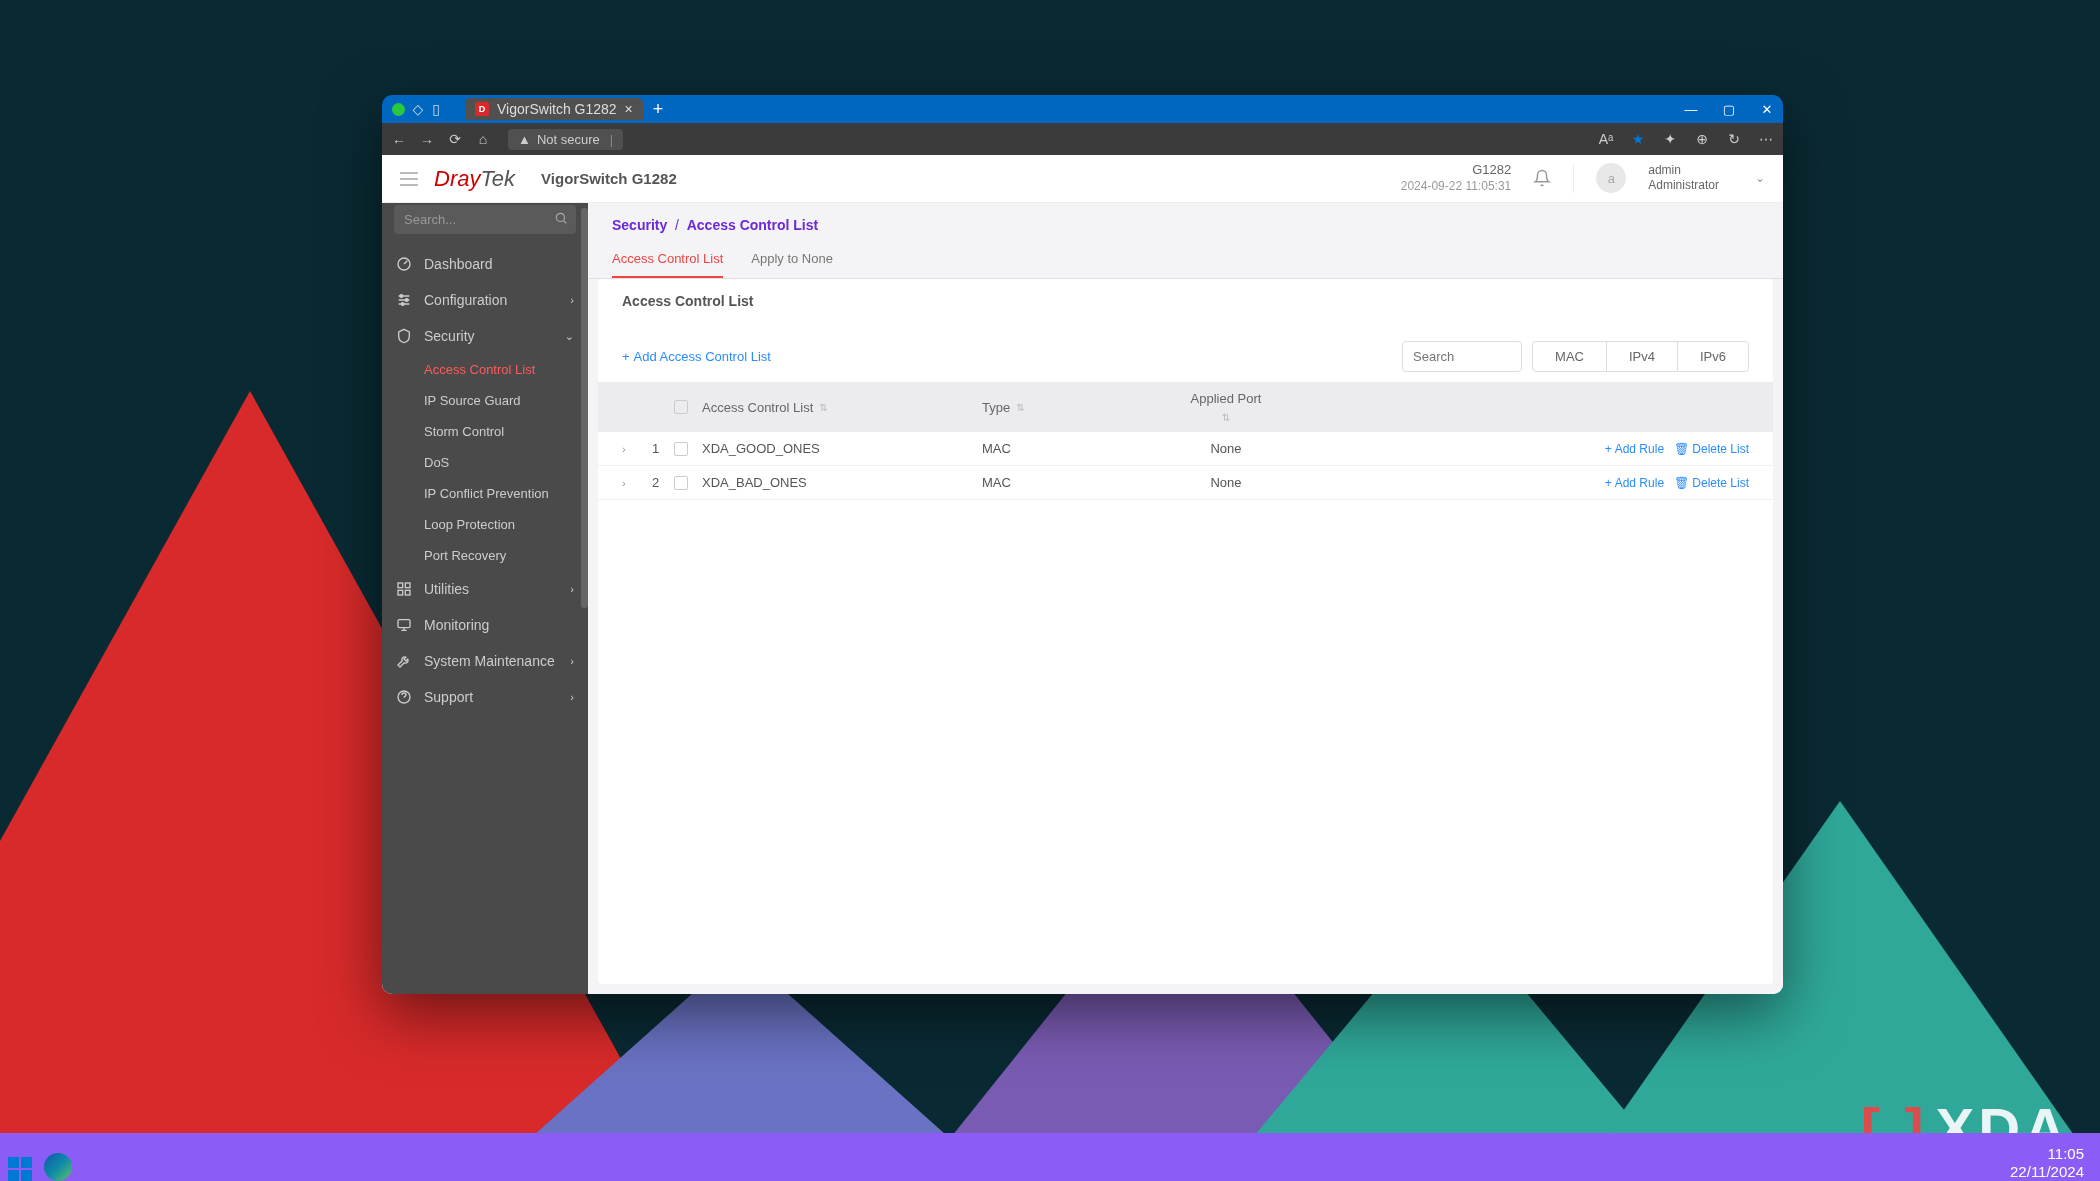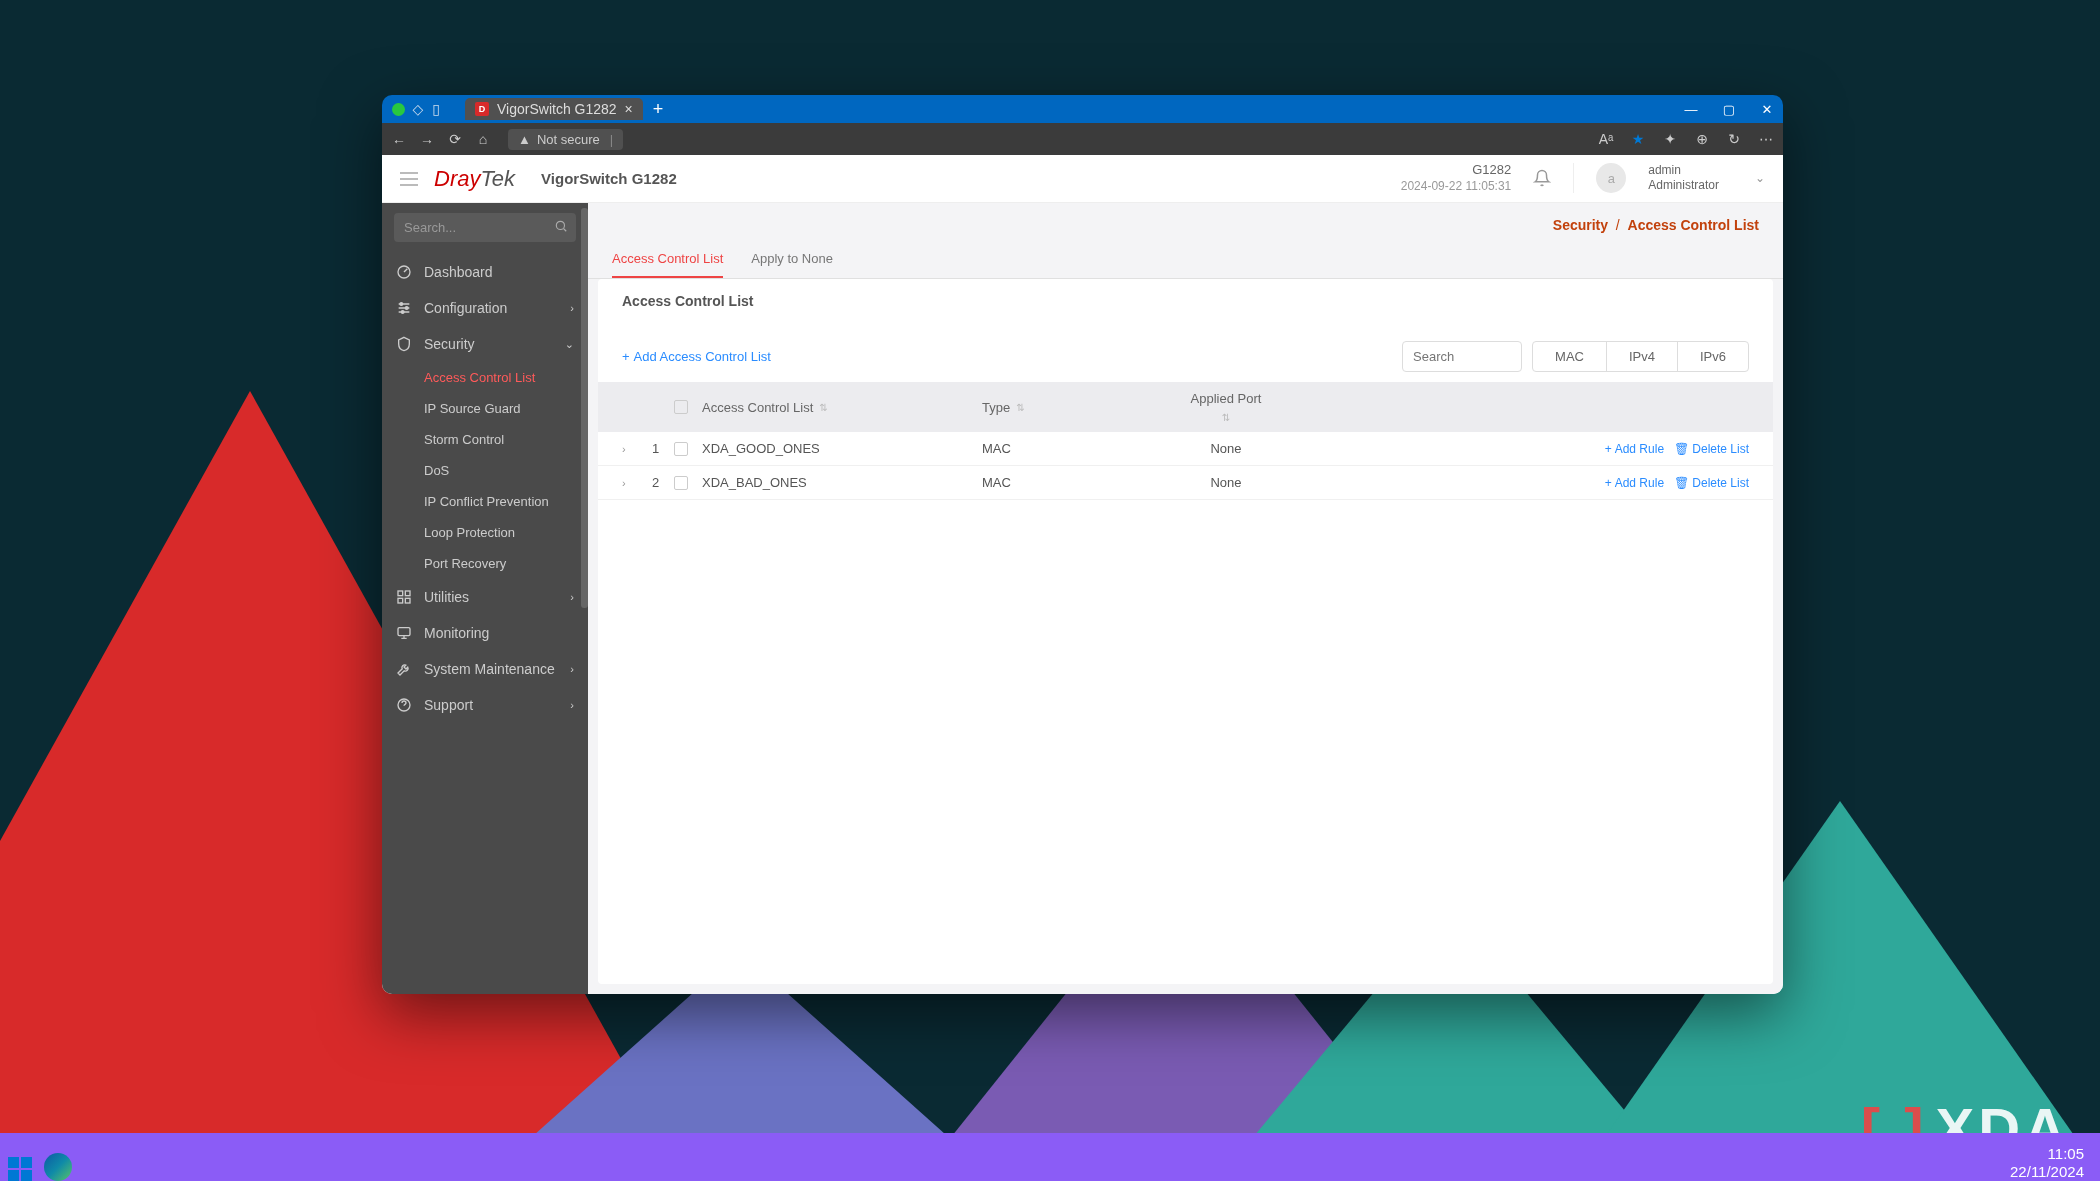--- a/index.html
+++ b/index.html
@@ -56,35 +56,35 @@
 .model { font-size: 15px; color: #555; margin-left: 26px; font-weight: 600; }
 .hdr-right { margin-left: auto; display: flex; align-items: center; gap: 22px; }
 .dev-info { text-align: right; font-size: 12px; color: #999; line-height: 1.3; }
 .dev-info .d1 { color: #666; font-size: 13px; }
 .bell { width: 18px; height: 18px; color: #999; cursor: pointer; }
 .avatar { width: 30px; height: 30px; border-radius: 50%; background: #e8e8e8; color: #aaa; display: flex; align-items: center; justify-content: center; font-size: 13px; }
 .user-info { font-size: 12px; color: #666; line-height: 1.3; }
 .chev { color: #999; font-size: 12px; margin-left: 14px; cursor: pointer; }
 
 .app-body { flex: 1; display: flex; overflow: hidden; }
-.sidebar { width: 206px; background: #4a4a4a; color: #ccc; font-size: 14px; padding-top: 10px; overflow-y: auto; }
+.sidebar { width: 206px; background: #4a4a4a; color: #ccc; font-size: 14px; padding-top: 2px; overflow-y: auto; }
 .search-wrap { padding: 0 12px 12px; position: relative; }
 .search-inp { width: 100%; background: #5a5a5a; border: none; border-radius: 4px; padding: 7px 30px 7px 10px; color: #ddd; font-size: 13px; }
 .search-inp::placeholder { color: #999; }
 .search-btn { position: absolute; right: 20px; top: 6px; color: #aaa; cursor: pointer; }
 .nav-item { display: flex; align-items: center; padding: 10px 14px; cursor: pointer; gap: 12px; }
 .nav-ico-sb { width: 16px; height: 16px; display: flex; align-items: center; justify-content: center; }
 .nav-chev { margin-left: auto; font-size: 11px; }
 .sub-nav { padding-left: 42px; }
 .sub-nav .nav-item { padding: 8px 14px 8px 0; font-size: 13px; }
 .sub-nav .active { color: #ff5a5a; }
 .sb-scroll { width: 7px; background: #666; position: absolute; right: 0; top: 5px; height: 400px; border-radius: 3px; }
 
 .main { flex: 1; background: #f4f4f6; display: flex; flex-direction: column; overflow: hidden; }
-.crumb { padding: 14px 24px 4px; font-size: 14px; color: #c2410c; text-align: right; }
+.crumb { padding: 14px 24px 4px; font-size: 14px; color: #6d28d9; }
 .crumb b { font-weight: 600; }
 .tabs { padding: 4px 24px 0; display: flex; gap: 28px; font-size: 13px; border-bottom: 1px solid #e0e0e0; }
 .tabs span { padding: 10px 0; cursor: pointer; color: #777; }
 .tabs .act { color: #e44; border-bottom: 2px solid #e44; }
 .card { margin: 0 10px 10px; background: #fff; border-radius: 4px; flex: 1; display: flex; flex-direction: column; }
 .card-title { font-size: 14px; font-weight: 600; color: #555; padding: 14px 24px; }
 .card-tools { display: flex; align-items: center; padding: 18px 24px 10px; gap: 12px; }
 .add-btn { color: #2a8cff; font-size: 13px; cursor: pointer; display: flex; align-items: center; gap: 4px; }
 .tools-right { margin-left: auto; display: flex; gap: 0; }
 .srch { border: 1px solid #ddd; border-radius: 4px; padding: 6px 10px; font-size: 13px; width: 120px; margin-right: 10px; }

